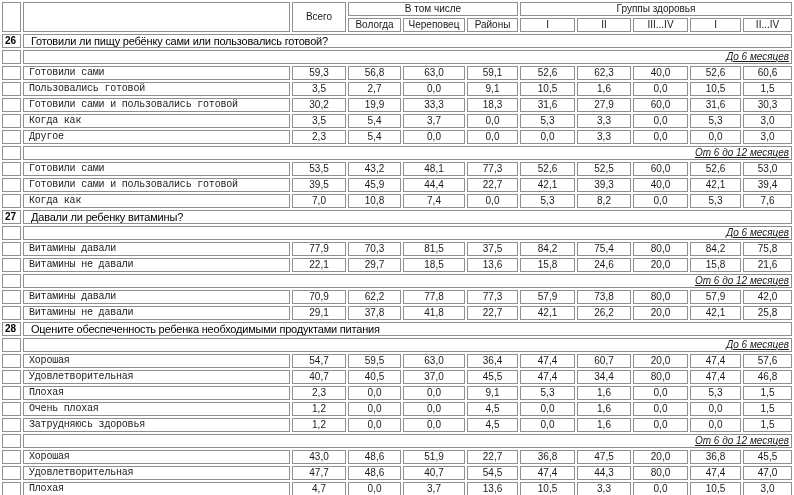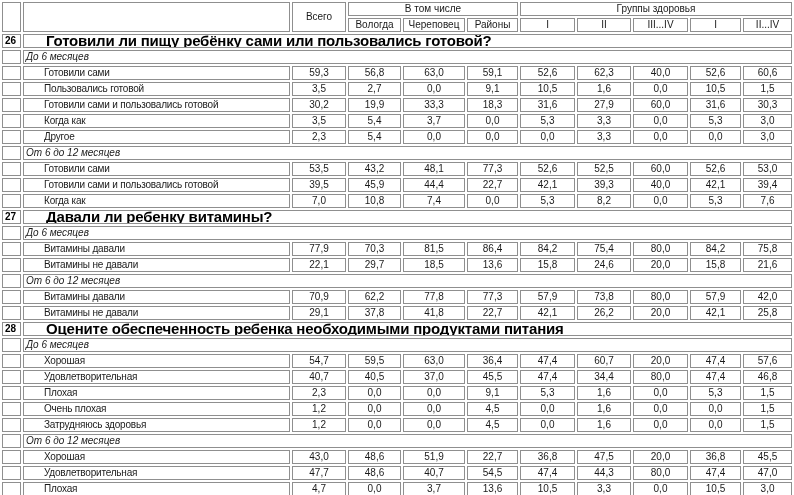--- a/index.html
+++ b/index.html
@@ -21,23 +21,23 @@
     line-height:12px;
     font-size:10px;
     padding:0 2px;
     overflow:hidden;
     white-space:nowrap;
     vertical-align:middle;
     background:#ffffff;
   }
   thead td{text-align:center;height:12px;font-size:10px;}
   td.num{font-weight:bold;color:#000;}
-  td.question{font-weight:bold;font-size:15px;padding-left:22px;color:#000;letter-spacing:-0.2px;}
-  td.period{text-align:left;font-style:italic;font-size:10px;}
-  td.answer{padding-left:20px;letter-spacing:-0.2px;}
+  td.question{font-weight:normal;font-size:11px;padding-left:7px;color:#000;letter-spacing:-0.2px;}
+  td.period{text-align:right;font-style:italic;font-size:10px;text-decoration:underline;}
+  td.answer{padding-left:5px;letter-spacing:-0.2px;font-family:Liberation Mono, monospace;}
   td.val{text-align:center;}
 </style>
 </head>
 <body>
 
 <table>
   <colgroup>
     <col style="width:19px">
     <col style="width:267px">
     <col style="width:54px">
@@ -193,21 +193,21 @@
       <tr>
         <td class="num"></td>
         <td class="period" colspan="10">До 6 месяцев</td>
       </tr>
       <tr>
         <td class="num"></td>
         <td class="answer">Витамины давали</td>
         <td class="val">77,9</td>
         <td class="val">70,3</td>
         <td class="val">81,5</td>
-        <td class="val">86,4</td>
+        <td class="val">37,5</td>
         <td class="val">84,2</td>
         <td class="val">75,4</td>
         <td class="val">80,0</td>
         <td class="val">84,2</td>
         <td class="val">75,8</td>
       </tr>
       <tr>
         <td class="num"></td>
         <td class="answer">Витамины не давали</td>
         <td class="val">22,1</td>

